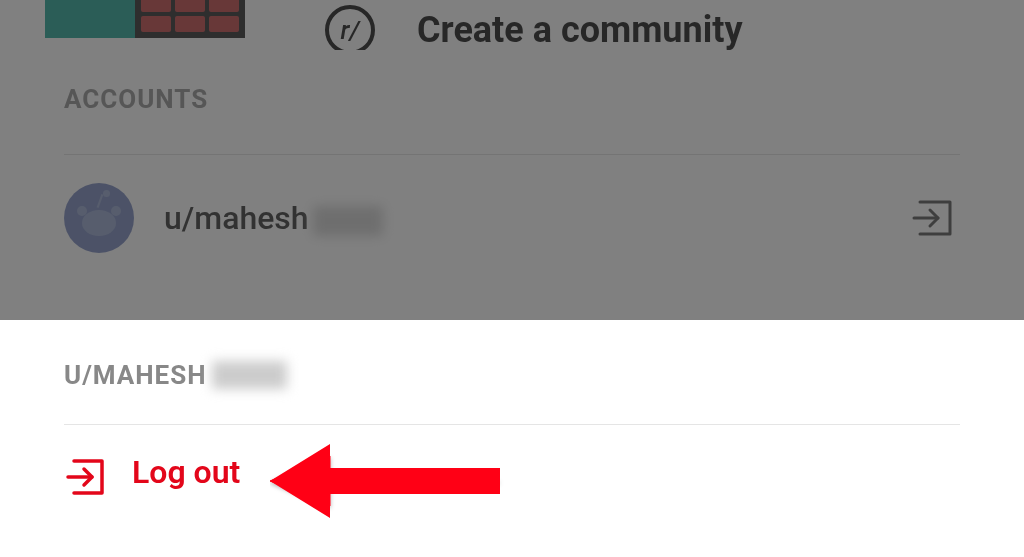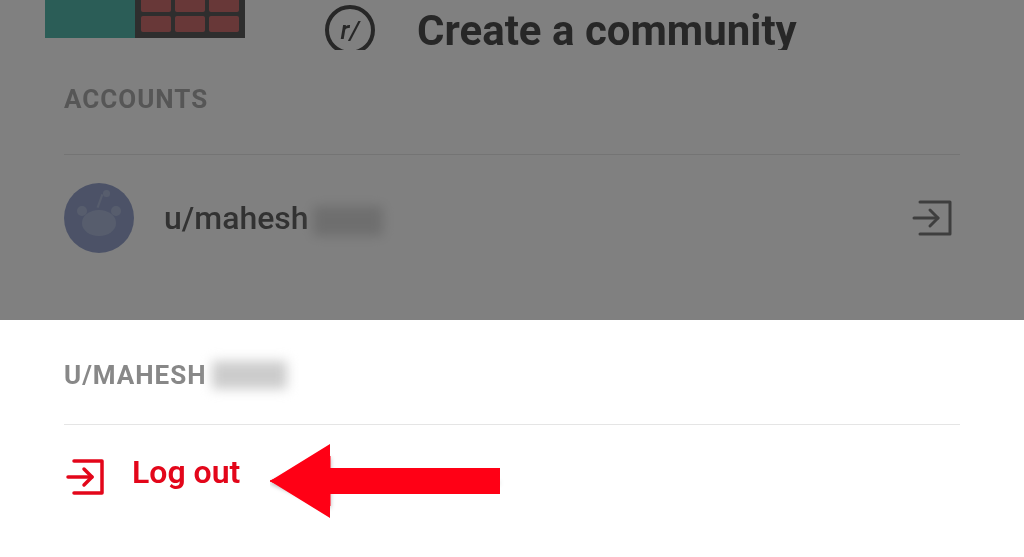--- a/index.html
+++ b/index.html
@@ -80,21 +80,21 @@
       align-items: center;
       justify-content: center;
       font-size: 26px;
       font-weight: 500;
       color: #000;
       margin-right: 42px;
       font-style: italic;
     }
     
     .community-text {
-      font-size: 42px;
+      font-size: 36px;
       font-weight: 700;
       color: #000;
     }
     
     
     .accounts-sheet {
       position: absolute;
       top: 50px;
       left: 22px;
       right: 22px;

